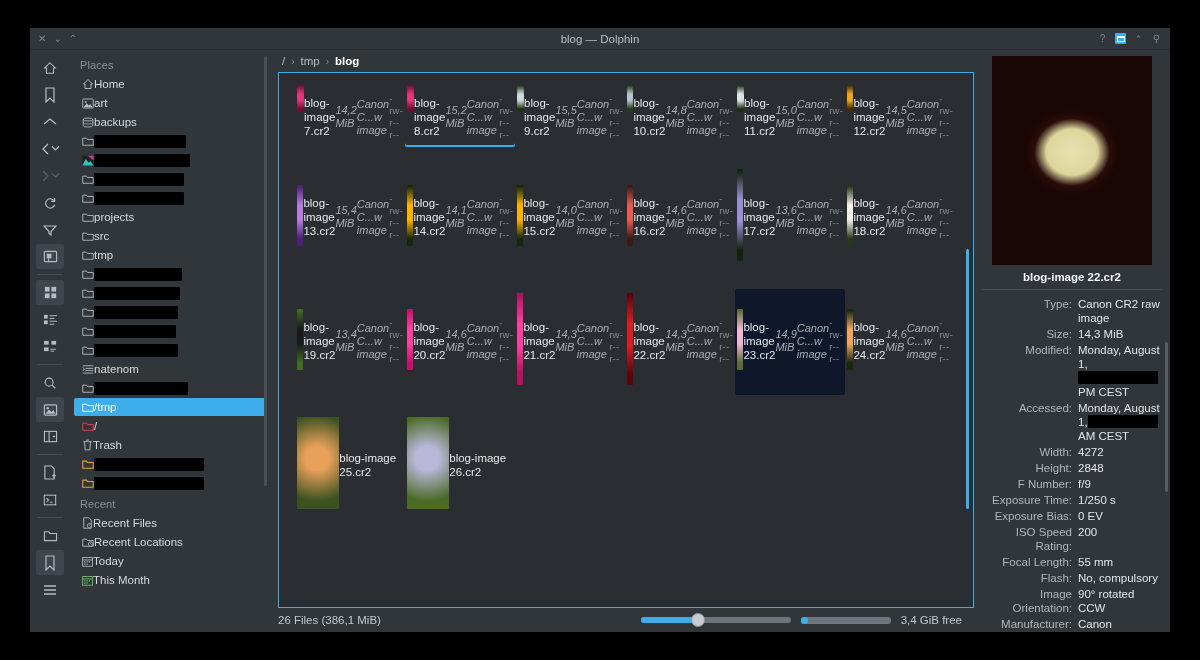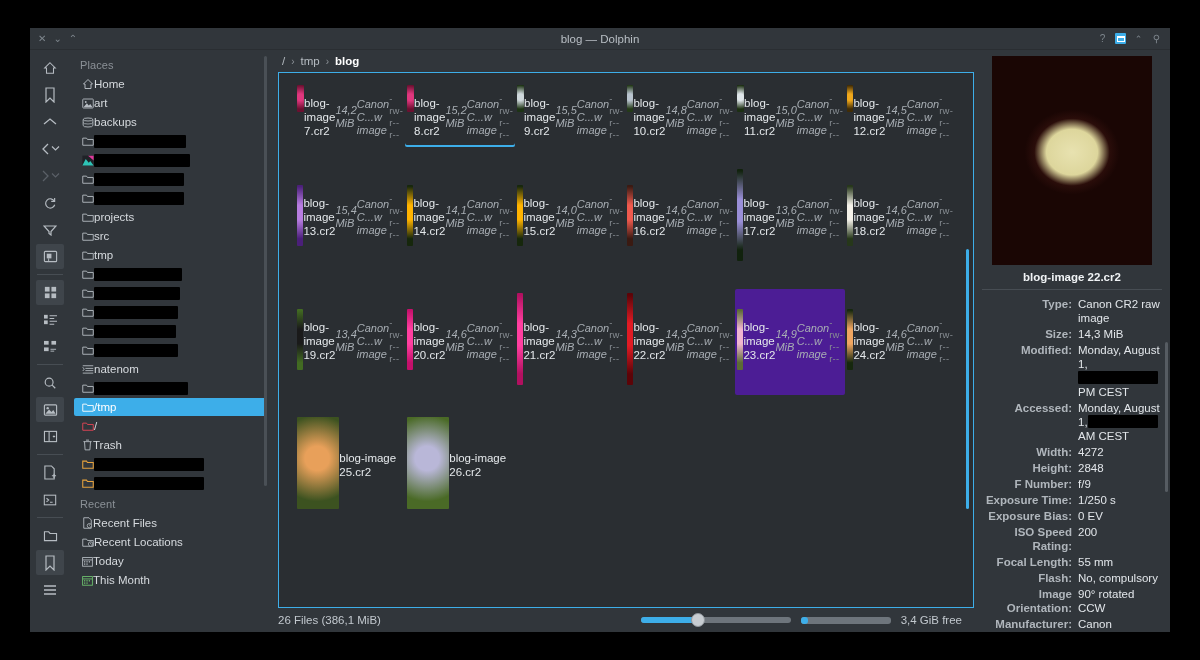--- a/index.html
+++ b/index.html
@@ -104,21 +104,21 @@
     padding:4px 14px 6px 16px;
     display:flex; flex-wrap:wrap;
     align-content:flex-start;
     gap:0px;
   }
   .cell {
     width:110px; padding:4px 2px 6px 2px; margin:12px 0 6px 0;
     display:flex; flex-direction:row; align-items:center;
     border-radius:2px; cursor:pointer;
   }
-  .cell.hl { background:#4c1d95; }
+  .cell.hl { background:#0f172a; }
   .cell.curr { box-shadow: inset 0 -2px 0 0 #3daee9; }
   .thumb {
     width:92px; height:61px; border-radius:1px;
     background-size:cover; background-position:center;
     margin-bottom:4px;
     position:relative; overflow:hidden;
   }
   .thumb.port { width:61px; height:92px; }
   .thumb.clip { margin-top:-34px; height:27px; }
   .cname { font-size:11.5px; color:#e4e8eb; line-height:14px; }
@@ -154,21 +154,21 @@
     position:relative;
   }
   .preview {
     width:160px; height:222px; margin:0 auto 6px auto;
     background-size:cover; background-position:center;
   }
   .infoname { text-align:center; font-size:11.5px; font-weight:bold; color:#f0f3f5; padding-bottom:6px; }
   .hr { height:1px; background:#474d53; margin:0 2px 6px 2px; }
   .proprows { display:flex; flex-direction:column; gap:0px; position:relative; }
   .prow { display:flex; gap:6px; line-height:14px; padding:1px 0; }
-  .pk { flex:0 0 92px; text-align:right; color:#b0b6bc; font-size:11.5px;font-weight:bold; }
+  .pk { flex:0 0 92px; text-align:right; color:#b0b6bc; font-size:11.5px; }
   .pv { flex:1; color:#e2e6ea; font-size:11.5px; word-wrap:break-word; }
   .pv .redact { display:inline-block; height:13px; background:#000; vertical-align:-2px; border-radius:1px; }
   .info .vscroll {
     position:absolute; right:2px; top:292px; width:3px; height:150px;
     background:#565c62; border-radius:2px;
   }
 </style>
 </head>
 <body>
 

